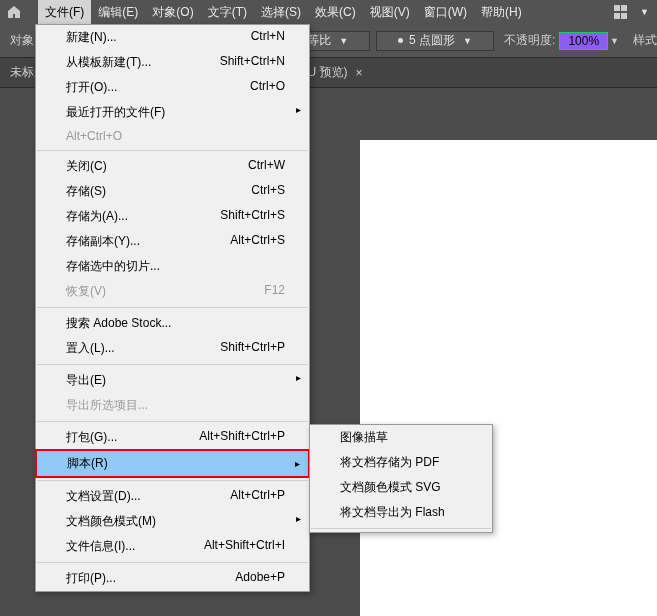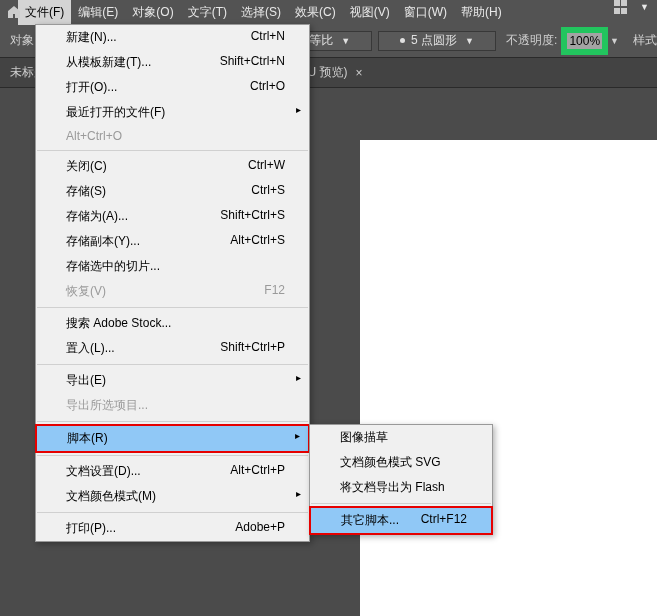--- a/index.html
+++ b/index.html
@@ -1,37 +1,37 @@
 <!DOCTYPE html>
 <html><head>
 <meta charset="utf-8">
 <style>
 *{margin:0;padding:0;box-sizing:border-box;font-family:"Microsoft YaHei",sans-serif;font-size:12px;}
 body{background:#4b4b4b;width:657px;height:616px;overflow:hidden;position:relative;}
-.menubar{background:#535353;height:24px;display:flex;align-items:flex-start;padding-left:18px;color:#e8e8e8;position:relative;}
+.menubar{background:#535353;height:24px;display:flex;align-items:center;padding-left:38px;color:#e8e8e8;position:relative;}
 .home-icon{position:absolute;left:6px;top:4px;width:16px;height:16px;}
 .menubar-item{padding:4px 7px;cursor:default;}
 .menubar-item.active{background:#d4d4d4;color:#000;}
 .menubar-right{margin-left:auto;display:flex;align-items:center;padding-right:8px;gap:10px;}
 .toolbar{background:#535353;height:34px;display:flex;align-items:center;color:#d0d0d0;padding-left:4px;border-bottom:1px solid #2a2a2a;}
 .toolbar-label{padding:0 6px;}
 .toolbar-field{background:#595959;border:1px solid #383838;padding:2px 21px;color:#e0e0e0;display:flex;align-items:center;gap:6px;height:20px;}
 .toolbar-dot{width:5px;height:5px;border-radius:50%;background:#e0e0e0;display:inline-block;}
-.opacity-box{background:#a3a3a3;color:#000;padding:1px 2px;border:6px solid #22c55e;}
+.opacity-box{background:#8b5cf6;color:#000;padding:1px 8px;border:1px solid #22c55e;}
 .tabbar{background:#434343;height:30px;display:flex;align-items:center;color:#ccc;padding-left:4px;border-bottom:1px solid #2a2a2a;}
 .tab{padding:0 10px;display:flex;align-items:center;gap:8px;}
 .tab-close{color:#ccc;}
 .canvas-area{position:absolute;left:360px;top:140px;right:0;bottom:0;background:#fff;}
 .dropdown{position:absolute;left:35px;top:24px;width:275px;background:#f0f0f0;border:1px solid #999;box-shadow:2px 2px 6px rgba(0,0,0,0.3);z-index:10;}
 .menu-item{display:flex;justify-content:space-between;padding:4px 24px 4px 30px;cursor:default;color:#000;}
 .menu-item.disabled{color:#9a9a9a;}
 .menu-sep{height:1px;background:#d0d0d0;margin:3px 1px;}
 .menu-item.has-sub::after{content:"▸";position:absolute;right:8px;font-size:10px;}
 .menu-item{position:relative;}
-.menu-item.highlighted{background:#90c8f6;}
+.menu-item.highlighted{background:#90c8f6;align-items:center;}
 .highlight-box{border:2px solid #e60000;margin:-1px;}
 .submenu{position:absolute;left:309px;top:424px;width:184px;background:#f0f0f0;border:1px solid #999;box-shadow:2px 2px 6px rgba(0,0,0,0.3);z-index:11;}
 .caret{font-size:9px;margin-left:2px;}
 .grid-icon{display:inline-flex;flex-wrap:wrap;width:14px;height:14px;gap:1px;}
 .grid-icon span{width:6px;height:6px;background:#ccc;}
 </style>
 </head>
 <body>
 
 <div class="menubar">
@@ -146,49 +146,54 @@
       <span>Shift+Ctrl+P</span>
     </div>
     <div class="menu-sep"></div>
     <div class="menu-item has-sub">
       <span>导出(E)</span>
     </div>
     <div class="menu-item disabled">
       <span>导出所选项目...</span>
     </div>
     <div class="menu-sep"></div>
+    <div class="menu-item">
+      <span>打包(G)...</span>
+      <span>Alt+Shift+Ctrl+P</span>
+    </div>
     <div class="highlight-box">
       <div class="menu-item has-sub highlighted">
         <span>脚本(R)</span>
       </div>
     </div>
     <div class="menu-sep"></div>
     <div class="menu-item">
       <span>文档设置(D)...</span>
       <span>Alt+Ctrl+P</span>
     </div>
     <div class="menu-item has-sub">
       <span>文档颜色模式(M)</span>
     </div>
+    <div class="menu-item">
+      <span>文件信息(I)...</span>
+      <span>Alt+Shift+Ctrl+I</span>
+    </div>
     <div class="menu-sep"></div>
     <div class="menu-item">
       <span>打印(P)...</span>
       <span>Adobe+P</span>
     </div>
   </div>
 <div class="submenu" id="script-sub">
     <div class="menu-item">
       <span>图像描草</span>
     </div>
     <div class="menu-item">
+      <span>将文档存储为 PDF</span>
+    </div>
+    <div class="menu-item">
       <span>文档颜色模式 SVG</span>
     </div>
     <div class="menu-item">
       <span>将文档导出为 Flash</span>
     </div>
     <div class="menu-sep"></div>
-    <div class="highlight-box">
-      <div class="menu-item highlighted">
-        <span>其它脚本...</span>
-        <span>Ctrl+F12</span>
-      </div>
-    </div>
   </div>
 
 </body></html>

